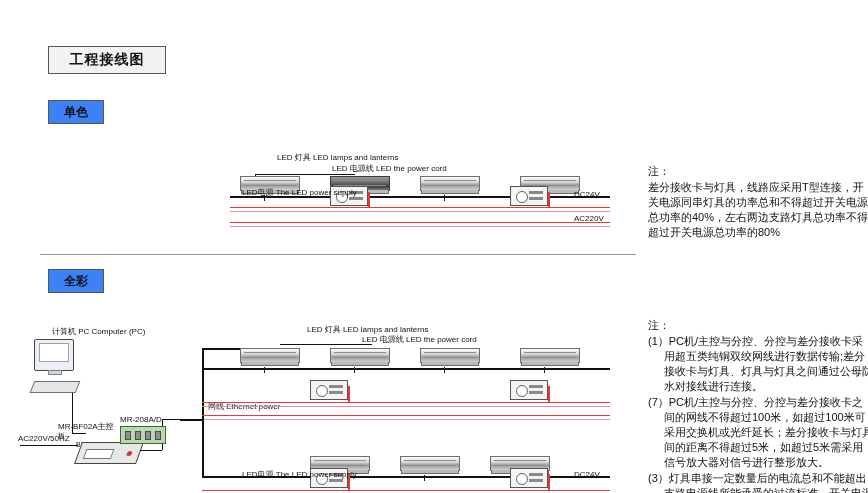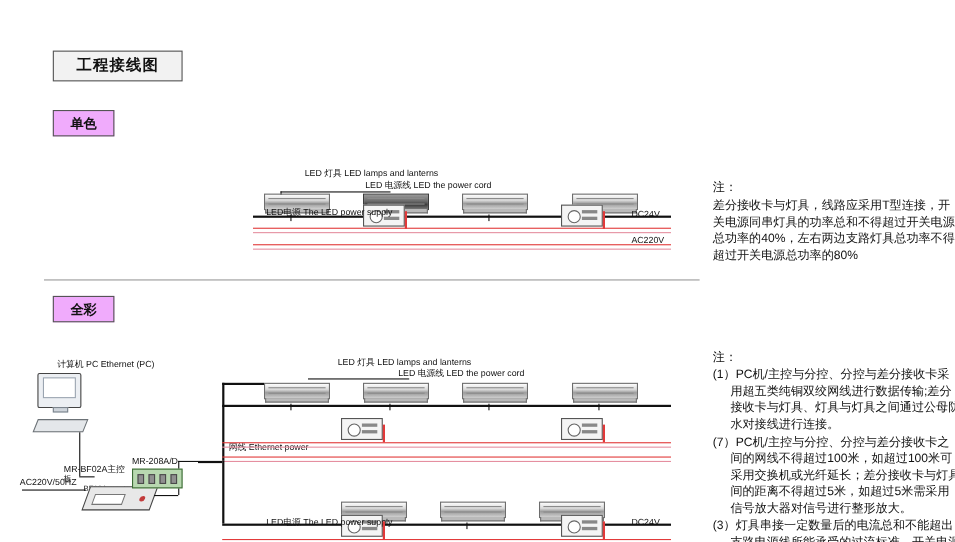--- a/index.html
+++ b/index.html
@@ -34,21 +34,21 @@
     font-size: 14px;
     font-weight: bold;
     letter-spacing: 1px;
     color: #111;
   }
 
   .section-label {
     position: absolute;
     width: 54px; height: 22px;
     border: 1px solid #555;
-    background: #f0abfc;
+    background: #3b82f6;
     display: flex;
     align-items: center;
     justify-content: center;
     font-size: 12px;
     font-weight: bold;
     color: #111;
   }
   #label-mono { left: 36px; top: 64px; }
   #label-rgb  { left: 36px; top: 233px; }
 
@@ -281,21 +281,21 @@
     <div class="cap" style="left:562px; top:154px;">DC24V</div>
     <div class="cap" style="left:562px; top:178px;">AC220V</div>
   </div>
 
   <div class="divider" id="divider-1"></div>
 
   <div class="section-label" id="label-rgb">全彩</div>
 
   <div class="dg">
 
-    <div class="cap" style="left:40px; top:291px;">计算机 PC Ethernet (PC)</div>
+    <div class="cap" style="left:40px; top:291px;">计算机 PC Computer (PC)</div>
     <div class="monitor" style="left:22px; top:303px;">
       <div class="screen"></div>
       <div class="stand"></div>
     </div>
     <div class="keyboard" style="left:20px; top:345px;"></div>
 
     <div class="wire v" style="left:60px; top:357px; height:40px;"></div>
     <div class="wire h" style="left:60px; top:397px; width:14px;"></div>
 
     <div class="cap" style="left:46px; top:386px;">MR-BF02A主控</div>

